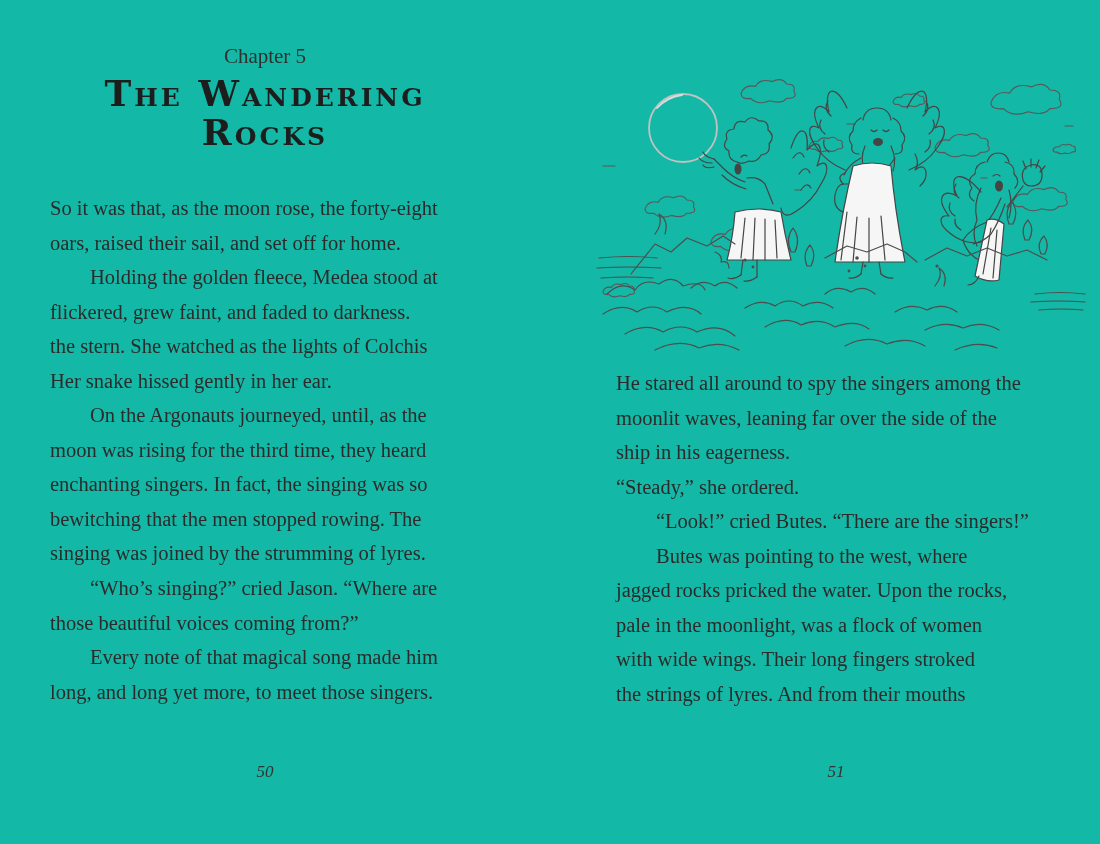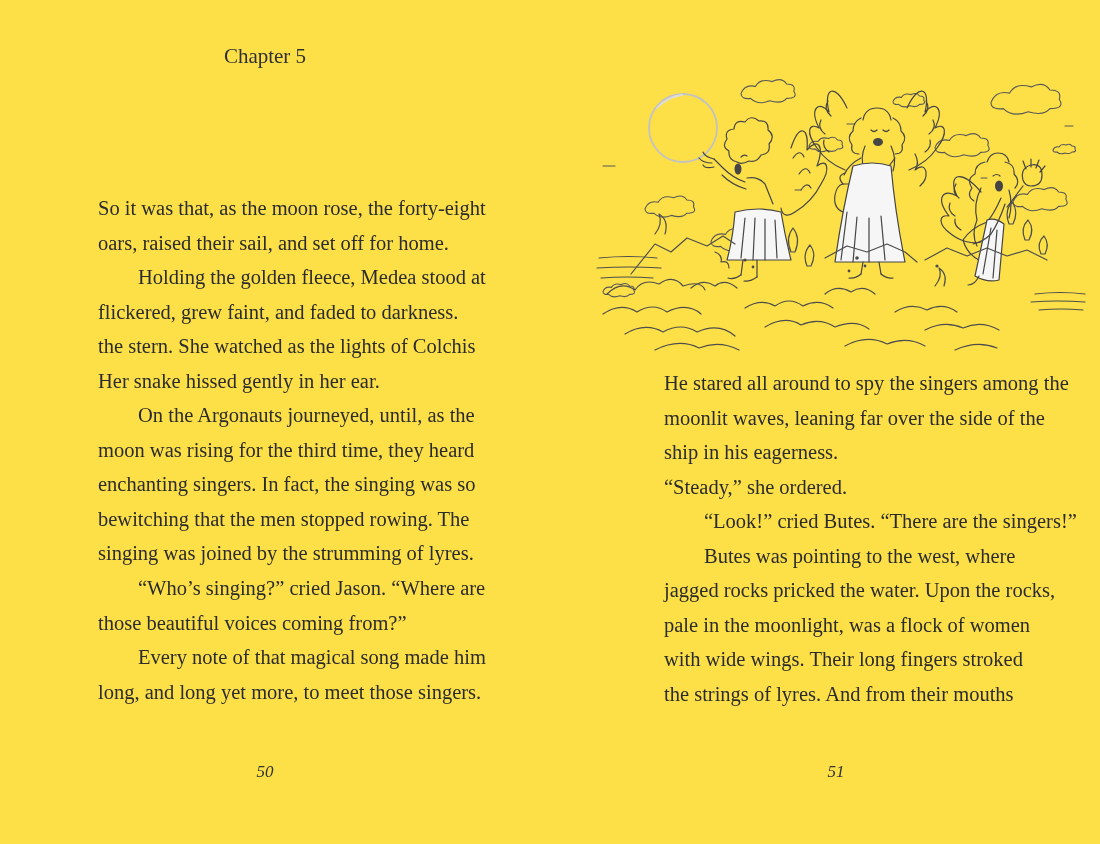--- a/index.html
+++ b/index.html
@@ -1,52 +1,56 @@
 <!DOCTYPE html>
 <html><head>
 <meta charset="utf-8">
 <style>
   html,body { margin:0; padding:0; background:#ffffff; }
   .page {
-    position:relative; width:1100px; height:844px; background:#fde047;
+    position:relative; width:1100px; height:844px; background:#14b8a6;
     font-family:"Liberation Serif", serif; color:#2b2b2b; overflow:hidden;
   }
   .chapter-label {
     position:absolute; left:50px; top:44px; width:430px; text-align:center;
     font-size:21px; color:#303030;
   }
   .chapter-title {
     position:absolute; left:20px; top:74px; width:490px; text-align:center;
     font-family:"DejaVu Serif", serif; font-weight:bold; font-variant:small-caps;
     font-size:36px; line-height:39px; letter-spacing:3px; color:#1d1d1d;
   }
   .text-col {
     position:absolute; font-size:20.5px; line-height:34.55px; color:#2b2b2b;
   }
   .text-col-left  { left:50px;  top:191px; width:440px; }
   .text-col-right { left:616px; top:366px; width:440px; }
-  .line { white-space:nowrap;margin-left:48px; }
+  .line { white-space:nowrap; }
   .indent { text-indent:40px; }
   .pagenum {
     position:absolute; top:762px; width:100px; text-align:center;
     font-style:italic; font-size:17px; color:#333;
   }
   .pagenum-left  { left:215px; }
   .pagenum-right { left:786px; }
   .illustration {
     position:absolute; left:595px; top:62px; width:495px; height:300px;
   }
   .illustration svg { width:100%; height:100%; }
 </style>
 </head>
 <body>
 
 <div class="page">
 
   <div class="chapter-label">Chapter 5</div>
+  <div class="chapter-title">
+    <div>The Wandering</div>
+    <div>Rocks</div>
+  </div>
 
   <div class="text-col text-col-left">
     <div class="line">So it was that, as the moon rose, the forty-eight</div>
     <div class="line">oars, raised their sail, and set off for home.</div>
     <div class="line indent">Holding the golden fleece, Medea stood at</div>
     <div class="line">flickered, grew faint, and faded to darkness.</div>
     <div class="line">the stern. She watched as the lights of Colchis</div>
     <div class="line">Her snake hissed gently in her ear.</div>
     <div class="line indent">On the Argonauts journeyed, until, as the</div>
     <div class="line">moon was rising for the third time, they heard</div>

